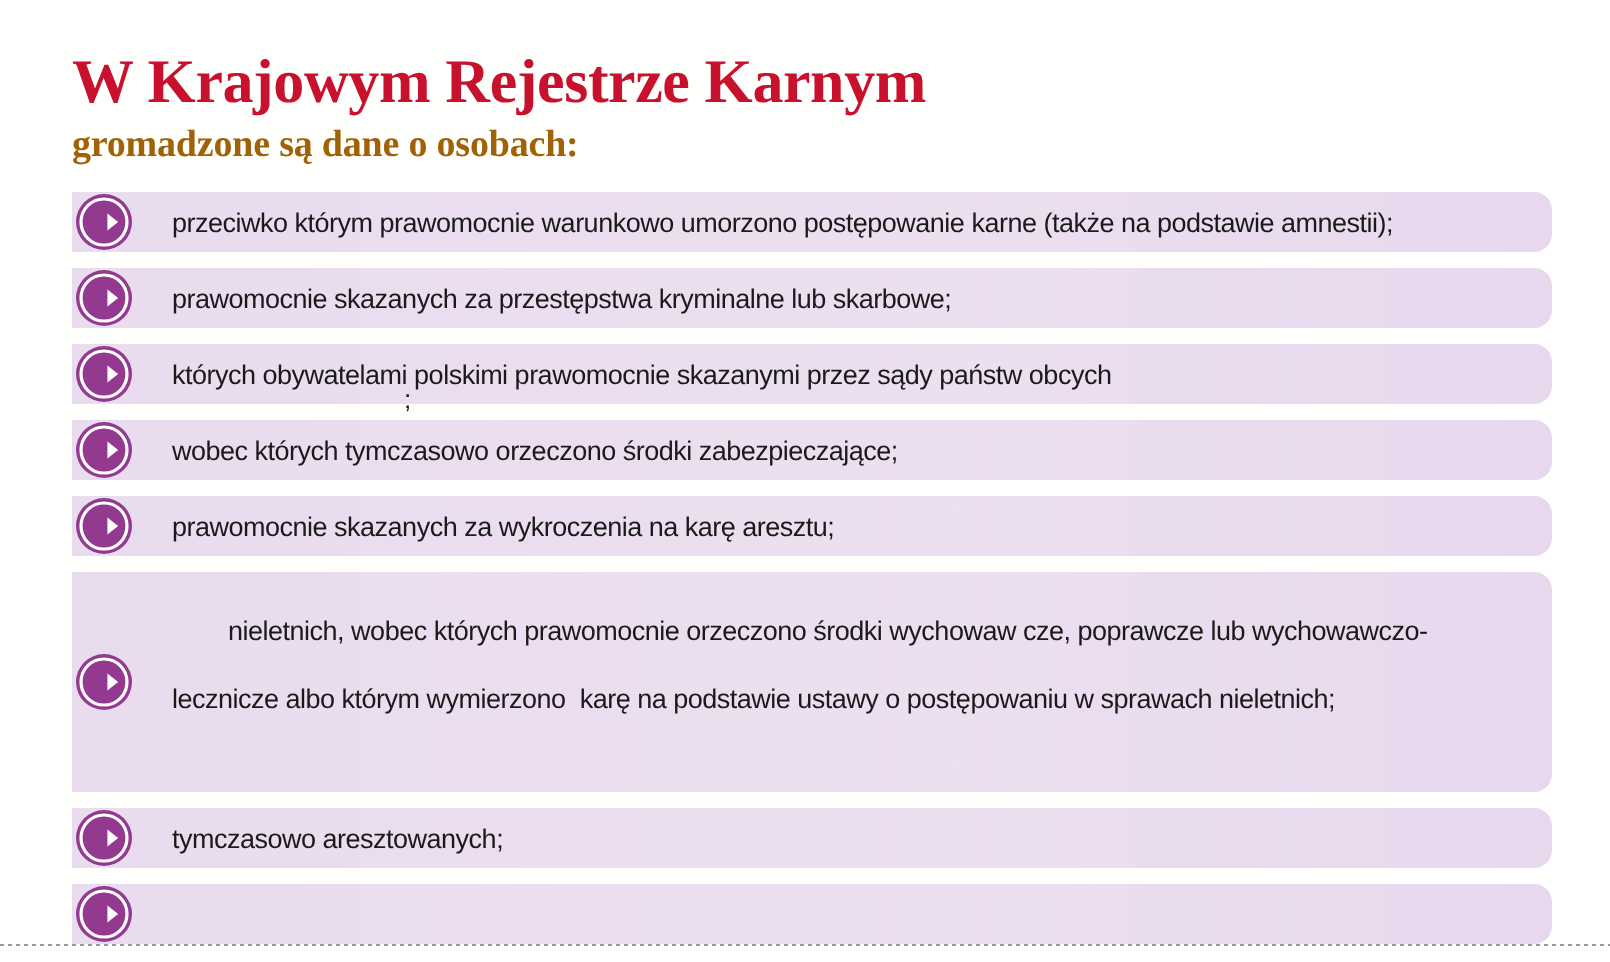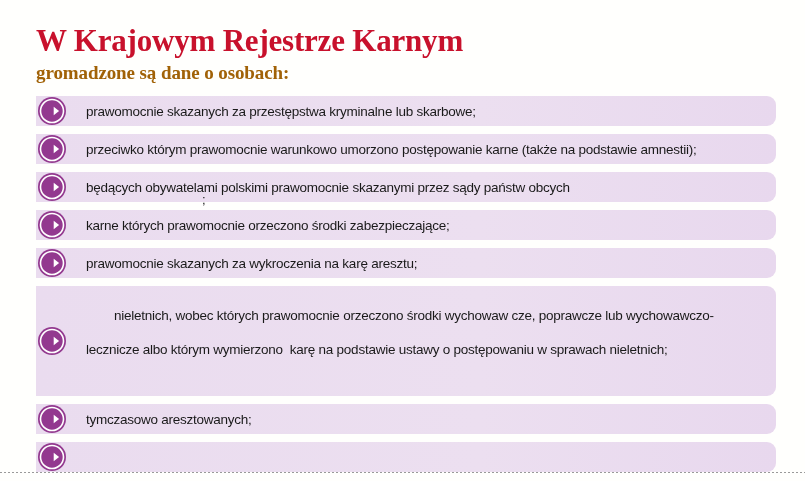--- a/index.html
+++ b/index.html
@@ -139,55 +139,55 @@
   <div class="list">
 
     <div class="row">
       <span class="bullet-icon">
         <svg viewBox="0 0 30 30" xmlns="http://www.w3.org/2000/svg">
           <circle cx="15" cy="15" r="14" fill="#93398f"></circle>
           <circle cx="15" cy="15" r="11.5" fill="none" stroke="#ffffff" stroke-width="1.6"></circle>
           <path d="M8.5 15 h8.2 v-4.2 l5.4 4.2 -5.4 4.2 v-4.2 z" fill="#ffffff"></path>
         </svg>
       </span>
+      <span class="row-text">przeciwko którym prawomocnie warunkowo umorzono postępowanie karne (także na podstawie amnestii);</span>
+    </div>
+
+    <div class="row">
+      <span class="bullet-icon">
+        <svg viewBox="0 0 30 30" xmlns="http://www.w3.org/2000/svg">
+          <circle cx="15" cy="15" r="14" fill="#93398f"></circle>
+          <circle cx="15" cy="15" r="11.5" fill="none" stroke="#ffffff" stroke-width="1.6"></circle>
+          <path d="M8.5 15 h8.2 v-4.2 l5.4 4.2 -5.4 4.2 v-4.2 z" fill="#ffffff"></path>
+        </svg>
+      </span>
       <span class="row-text">prawomocnie skazanych za przestępstwa kryminalne lub skarbowe;</span>
     </div>
 
     <div class="row">
       <span class="bullet-icon">
         <svg viewBox="0 0 30 30" xmlns="http://www.w3.org/2000/svg">
           <circle cx="15" cy="15" r="14" fill="#93398f"></circle>
           <circle cx="15" cy="15" r="11.5" fill="none" stroke="#ffffff" stroke-width="1.6"></circle>
           <path d="M8.5 15 h8.2 v-4.2 l5.4 4.2 -5.4 4.2 v-4.2 z" fill="#ffffff"></path>
         </svg>
       </span>
-      <span class="row-text">przeciwko którym prawomocnie warunkowo umorzono postępowanie karne (także na podstawie amnestii);</span>
-    </div>
-
-    <div class="row">
-      <span class="bullet-icon">
-        <svg viewBox="0 0 30 30" xmlns="http://www.w3.org/2000/svg">
-          <circle cx="15" cy="15" r="14" fill="#93398f"></circle>
-          <circle cx="15" cy="15" r="11.5" fill="none" stroke="#ffffff" stroke-width="1.6"></circle>
-          <path d="M8.5 15 h8.2 v-4.2 l5.4 4.2 -5.4 4.2 v-4.2 z" fill="#ffffff"></path>
-        </svg>
-      </span>
-      <span class="row-text">będących obywatelami polskimi prawomocnie skazanymi przez sądy państw obcych</span>
+      <span class="row-text">których obywatelami polskimi prawomocnie skazanymi przez sądy państw obcych</span>
     </div>
     <div class="stray-semicolon">;</div>
 
     <div class="row">
       <span class="bullet-icon">
         <svg viewBox="0 0 30 30" xmlns="http://www.w3.org/2000/svg">
           <circle cx="15" cy="15" r="14" fill="#93398f"></circle>
           <circle cx="15" cy="15" r="11.5" fill="none" stroke="#ffffff" stroke-width="1.6"></circle>
           <path d="M8.5 15 h8.2 v-4.2 l5.4 4.2 -5.4 4.2 v-4.2 z" fill="#ffffff"></path>
         </svg>
       </span>
-      <span class="row-text">karne których prawomocnie orzeczono środki zabezpieczające;</span>
+      <span class="row-text">wobec których tymczasowo orzeczono środki zabezpieczające;</span>
     </div>
 
     <div class="row">
       <span class="bullet-icon">
         <svg viewBox="0 0 30 30" xmlns="http://www.w3.org/2000/svg">
           <circle cx="15" cy="15" r="14" fill="#93398f"></circle>
           <circle cx="15" cy="15" r="11.5" fill="none" stroke="#ffffff" stroke-width="1.6"></circle>
           <path d="M8.5 15 h8.2 v-4.2 l5.4 4.2 -5.4 4.2 v-4.2 z" fill="#ffffff"></path>
         </svg>
       </span>

